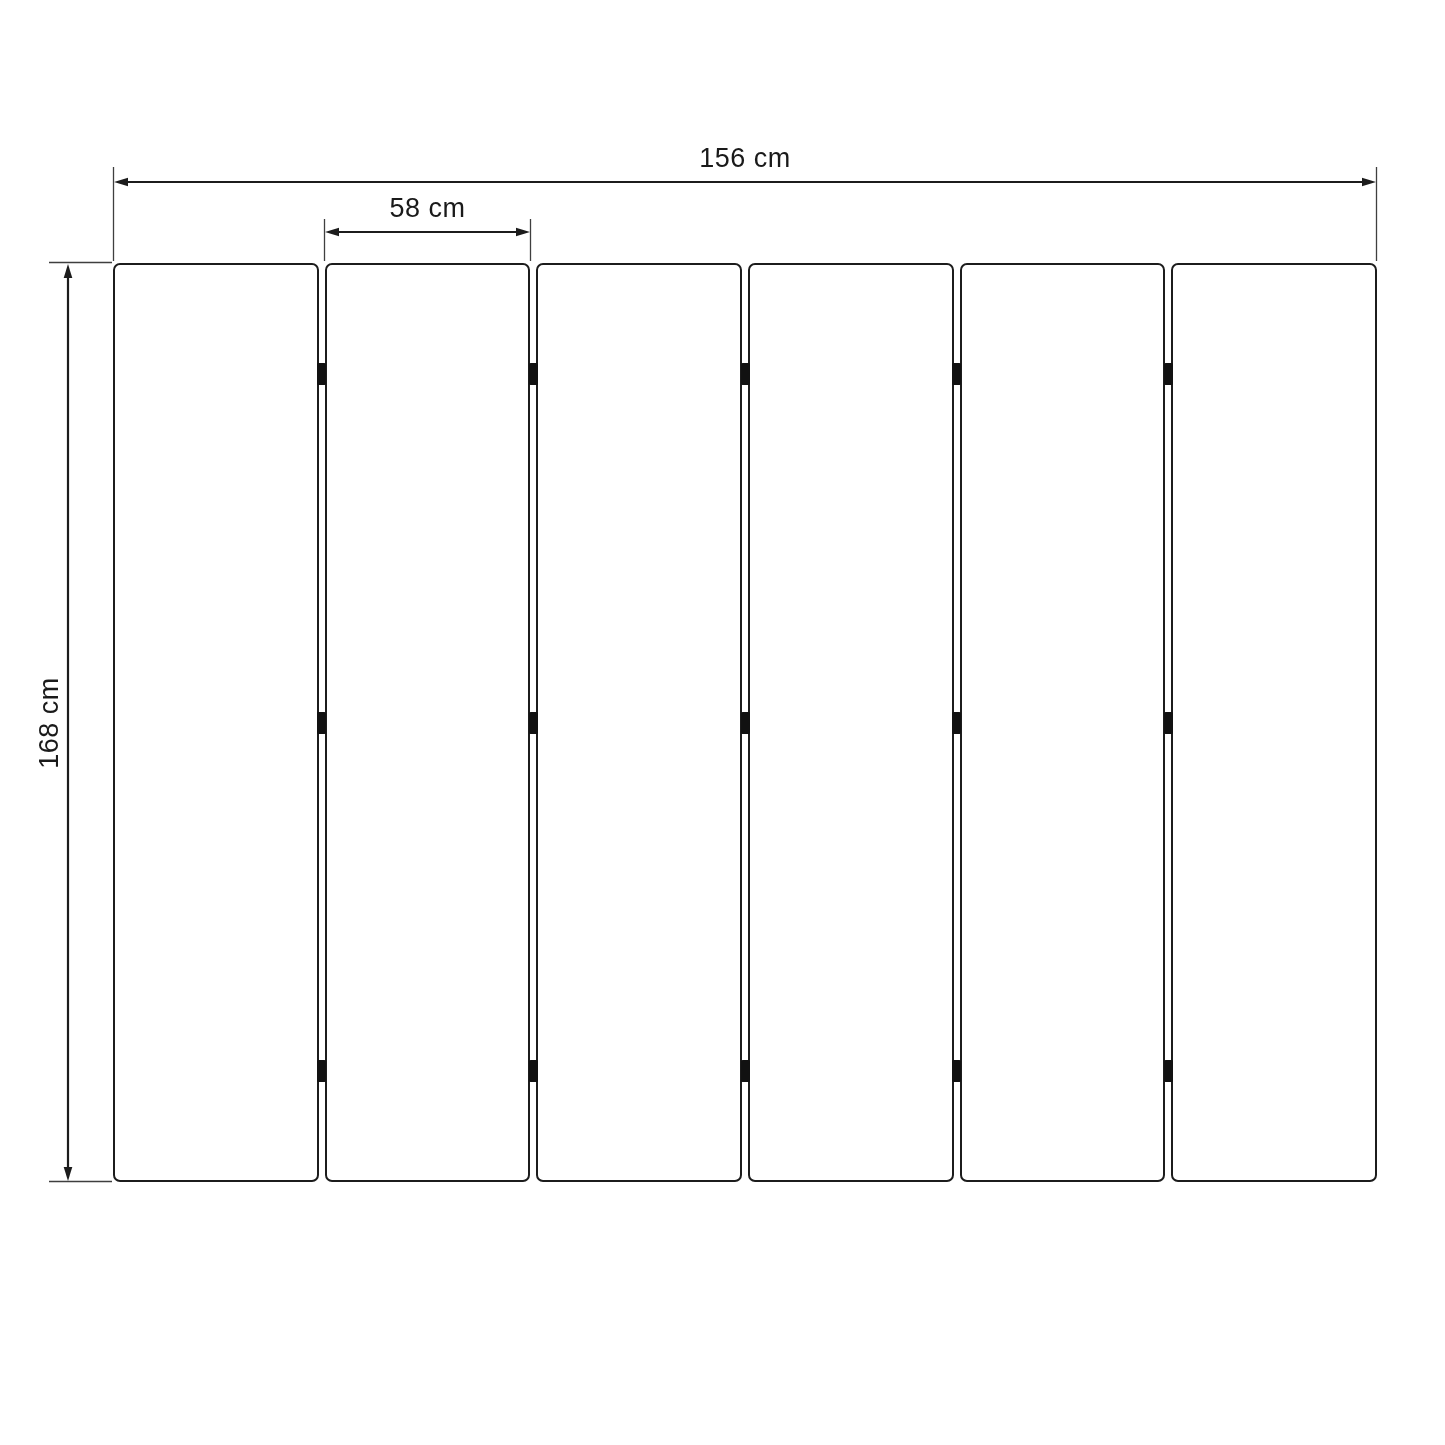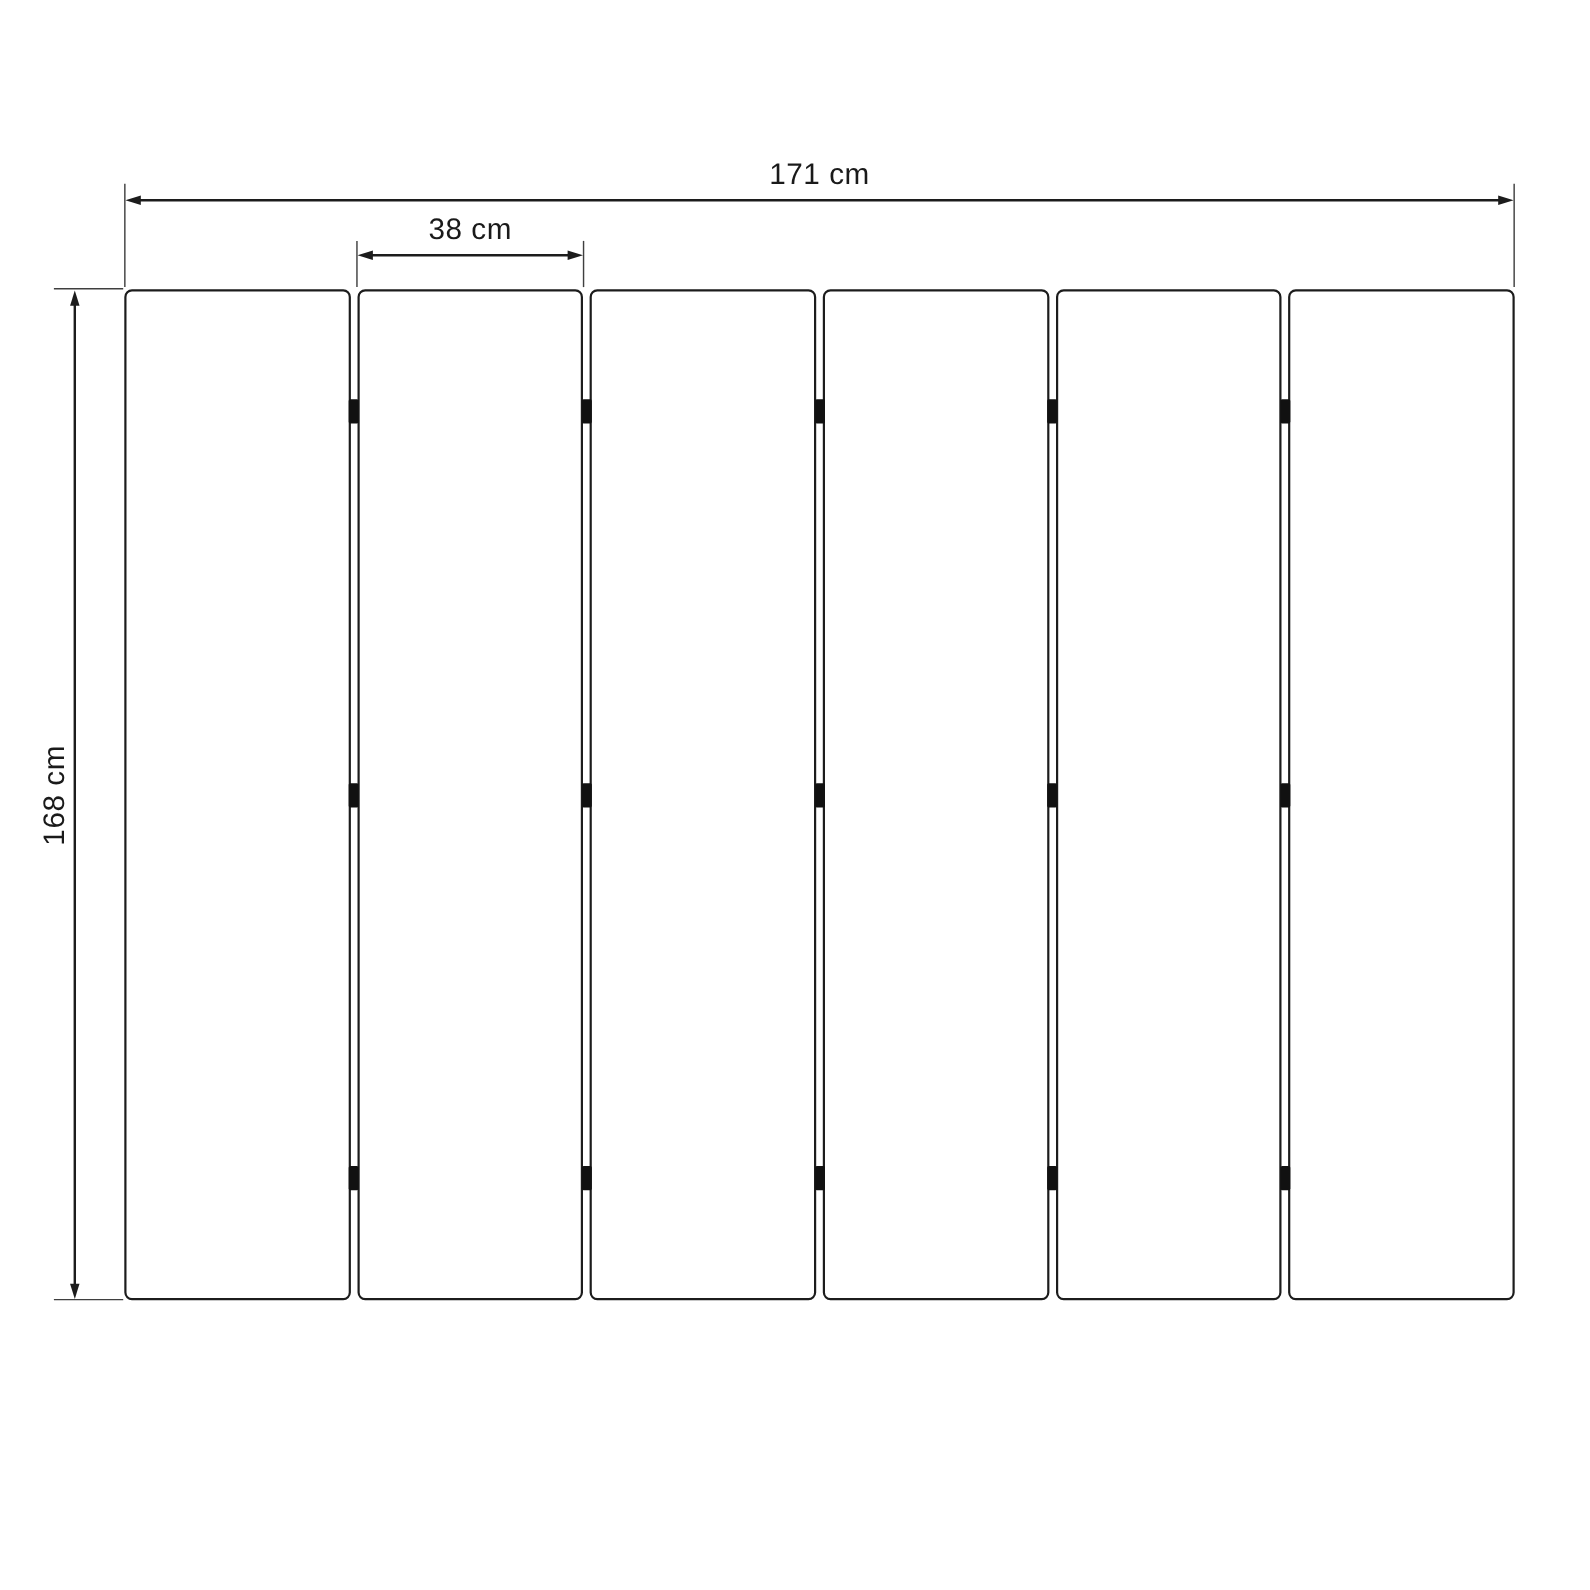--- a/index.html
+++ b/index.html
@@ -115,23 +115,23 @@
 
     <line class="dim-line" x1="332" y1="232" x2="523" y2="232"></line>
     <path class="arrow" d="M325,232 L339,227.7 L339,236.3 Z"></path>
     <path class="arrow" d="M530,232 L516,227.7 L516,236.3 Z"></path>
 
     <line class="dim-line" x1="68" y1="271" x2="68" y2="1174"></line>
     <path class="arrow" d="M68,264 L63.7,278 L72.3,278 Z"></path>
     <path class="arrow" d="M68,1181 L63.7,1167 L72.3,1167 Z"></path>
   </svg>
 
-  <div class="dim-label label-total">171 cm</div>
+  <div class="dim-label label-total">156 cm</div>
 
-  <div class="dim-label label-panel">38 cm</div>
+  <div class="dim-label label-panel">58 cm</div>
 
   <div class="label-height-wrap">
     <span class="dim-label">168 cm</span>
   </div>
 
   <div class="panels" id="panels">
       <div class="panel"></div>
       <div class="panel"></div>
       <div class="panel"></div>
       <div class="panel"></div>

